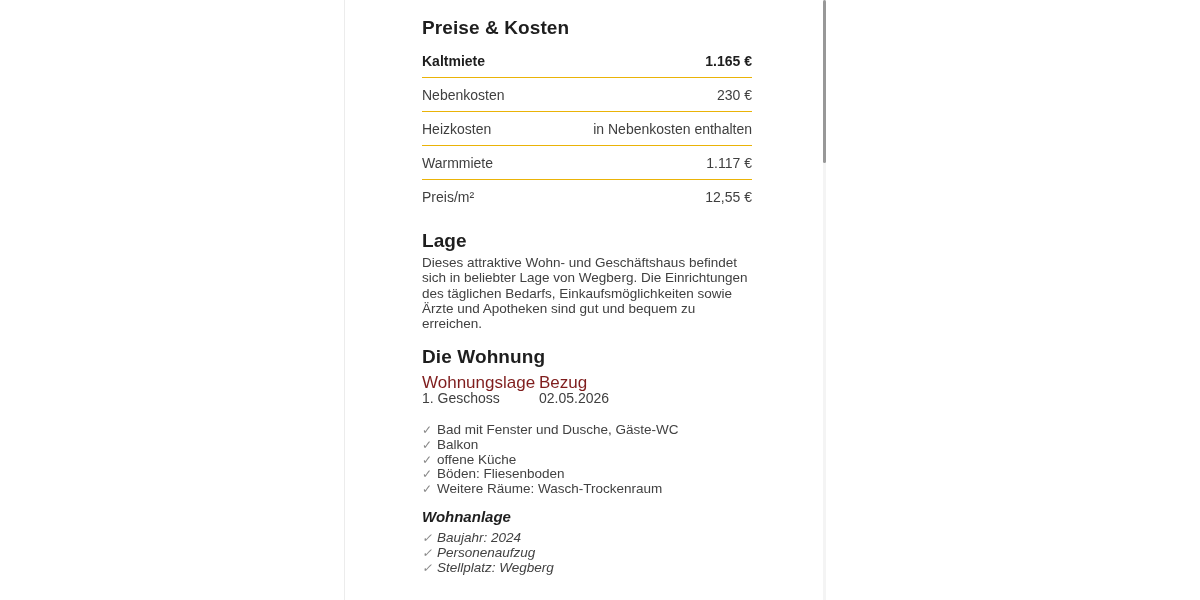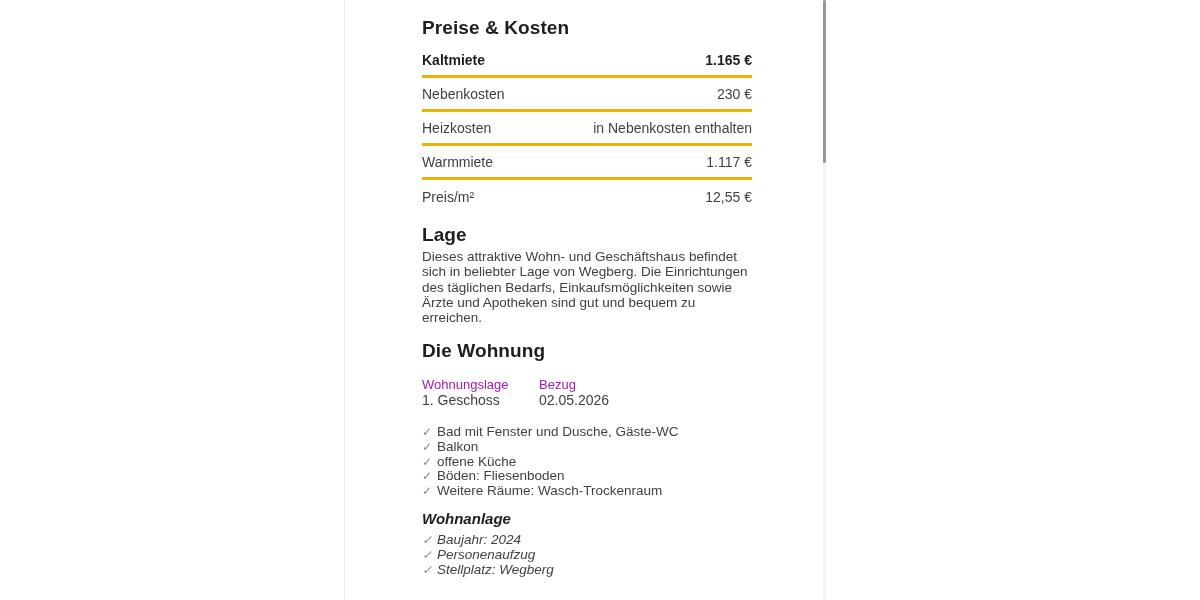--- a/index.html
+++ b/index.html
@@ -55,51 +55,50 @@
     font-weight: bold;
     color: #1e1e1e;
   }
   
   .price-rows { margin-top: 5px; }
   .price-row {
     display: flex;
     align-items: center;
     justify-content: space-between;
     height: 34px;
-    border-bottom: 3px solid #eab308;
+    border-bottom: 1px solid #eab308;
     font-size: 14px;
     color: #3f3f3f;
   }
   .price-row:last-child { border-bottom: none; gap: 43px; }
   .price-row.emphasis .price-label,
   .price-row.emphasis .price-value {
     font-weight: bold;
     color: #1e1e1e;
   }
   .price-value { text-align: center; }
   
-  .location-section { margin-top: 9px; }
+  .location-section { margin-top: 15px; }
   .location-text {
     margin-top: 3px;
     font-size: 13.5px;
     line-height: 15.3px;
     color: #404040;
   }
   
   .apartment-section { margin-top: 14px; }
   .facts-row {
     display: flex;
     margin-top: 7px;
   }
   .fact-col { width: 117px; }
   .fact-label {
-    font-size: 13px;
+    font-size: 17px;
     line-height: 15px;
-    color: #a21caf;
-    margin-top: 8px;
+    color: #7f1d1d;
   }
   .fact-value {
     font-size: 14px;
     line-height: 17px;
     color: #3f3f3f;
   }
   
   ul.feature-list {
     list-style: none;
     margin-top: 16px;

